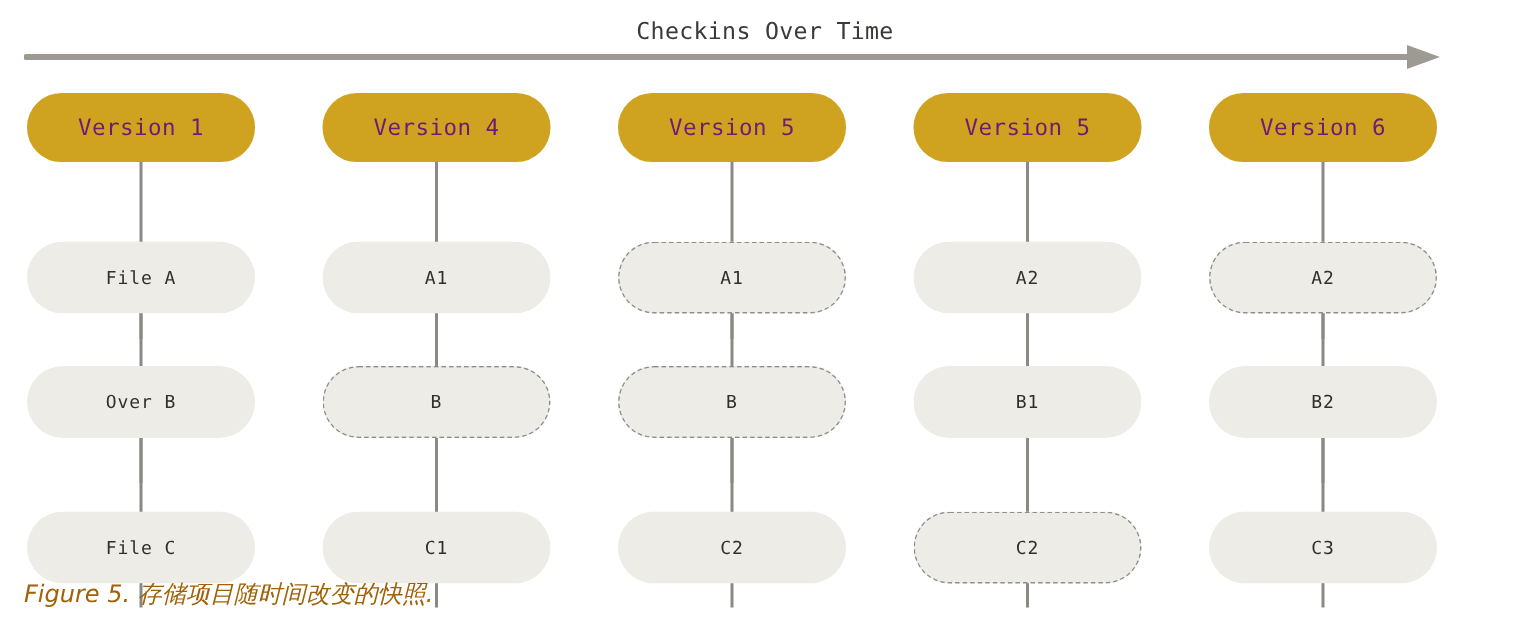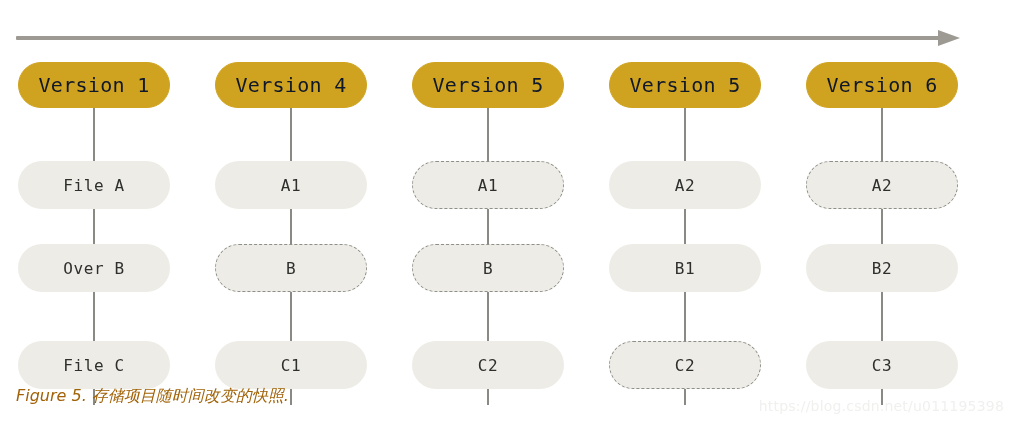--- a/index.html
+++ b/index.html
@@ -103,31 +103,31 @@
     align-items: center;
     justify-content: center;
     font-family: "DejaVu Sans Mono", "Liberation Mono", monospace;
     white-space: nowrap;
   }
 
   .node.version {
     top: 0px;
     height: 46px;
     background: #cfa320;
-    color: #0f172a;
-    font-size: 20px;
+    color: #701a75;
+    font-size: 15px;
     letter-spacing: 0.3px;
     border: 1.6px solid #cfa320;
   }
 
   .node.file {
     height: 48px;
     background: #edece6;
     color: #2f2f2e;
-    font-size: 16px;
+    font-size: 12px;
     letter-spacing: 0.6px;
     border: 1.6px solid transparent;
   }
   .node.file.dashed {
     border: 1.6px dashed #8f8f89;
     background: #edece6;
   }
   .node.file.r0 { top: 99px; }
   .node.file.r1 { top: 182px; }
   .node.file.r2 { top: 279px; }
@@ -156,20 +156,21 @@
     letter-spacing: 0.2px;
     white-space: nowrap;
     user-select: none;
   }
 </style>
 </head>
 <body>
 
 <div id="figure-root">
 
+  <div class="axis-title">Checkins Over Time</div>
 
   <div class="axis-arrow">
     <div class="axis-line"></div>
     <div class="axis-head"></div>
   </div>
 
   <div class="columns">
 
     <div class="column c0">
       <div class="connector conn-0"></div>
@@ -220,15 +221,14 @@
       <div class="node file r1">B2</div>
       <div class="node file r2">C3</div>
     </div>
 
   </div>
 
   <div class="caption">
     <span class="cap-label">Figure 5.</span><span>&nbsp;</span><span>存储项目随时间改变的快照.</span>
   </div>
 
-  <div class="watermark">https://blog.csdn.net/u011195398</div>
 
 </div>
 
 </body></html>

